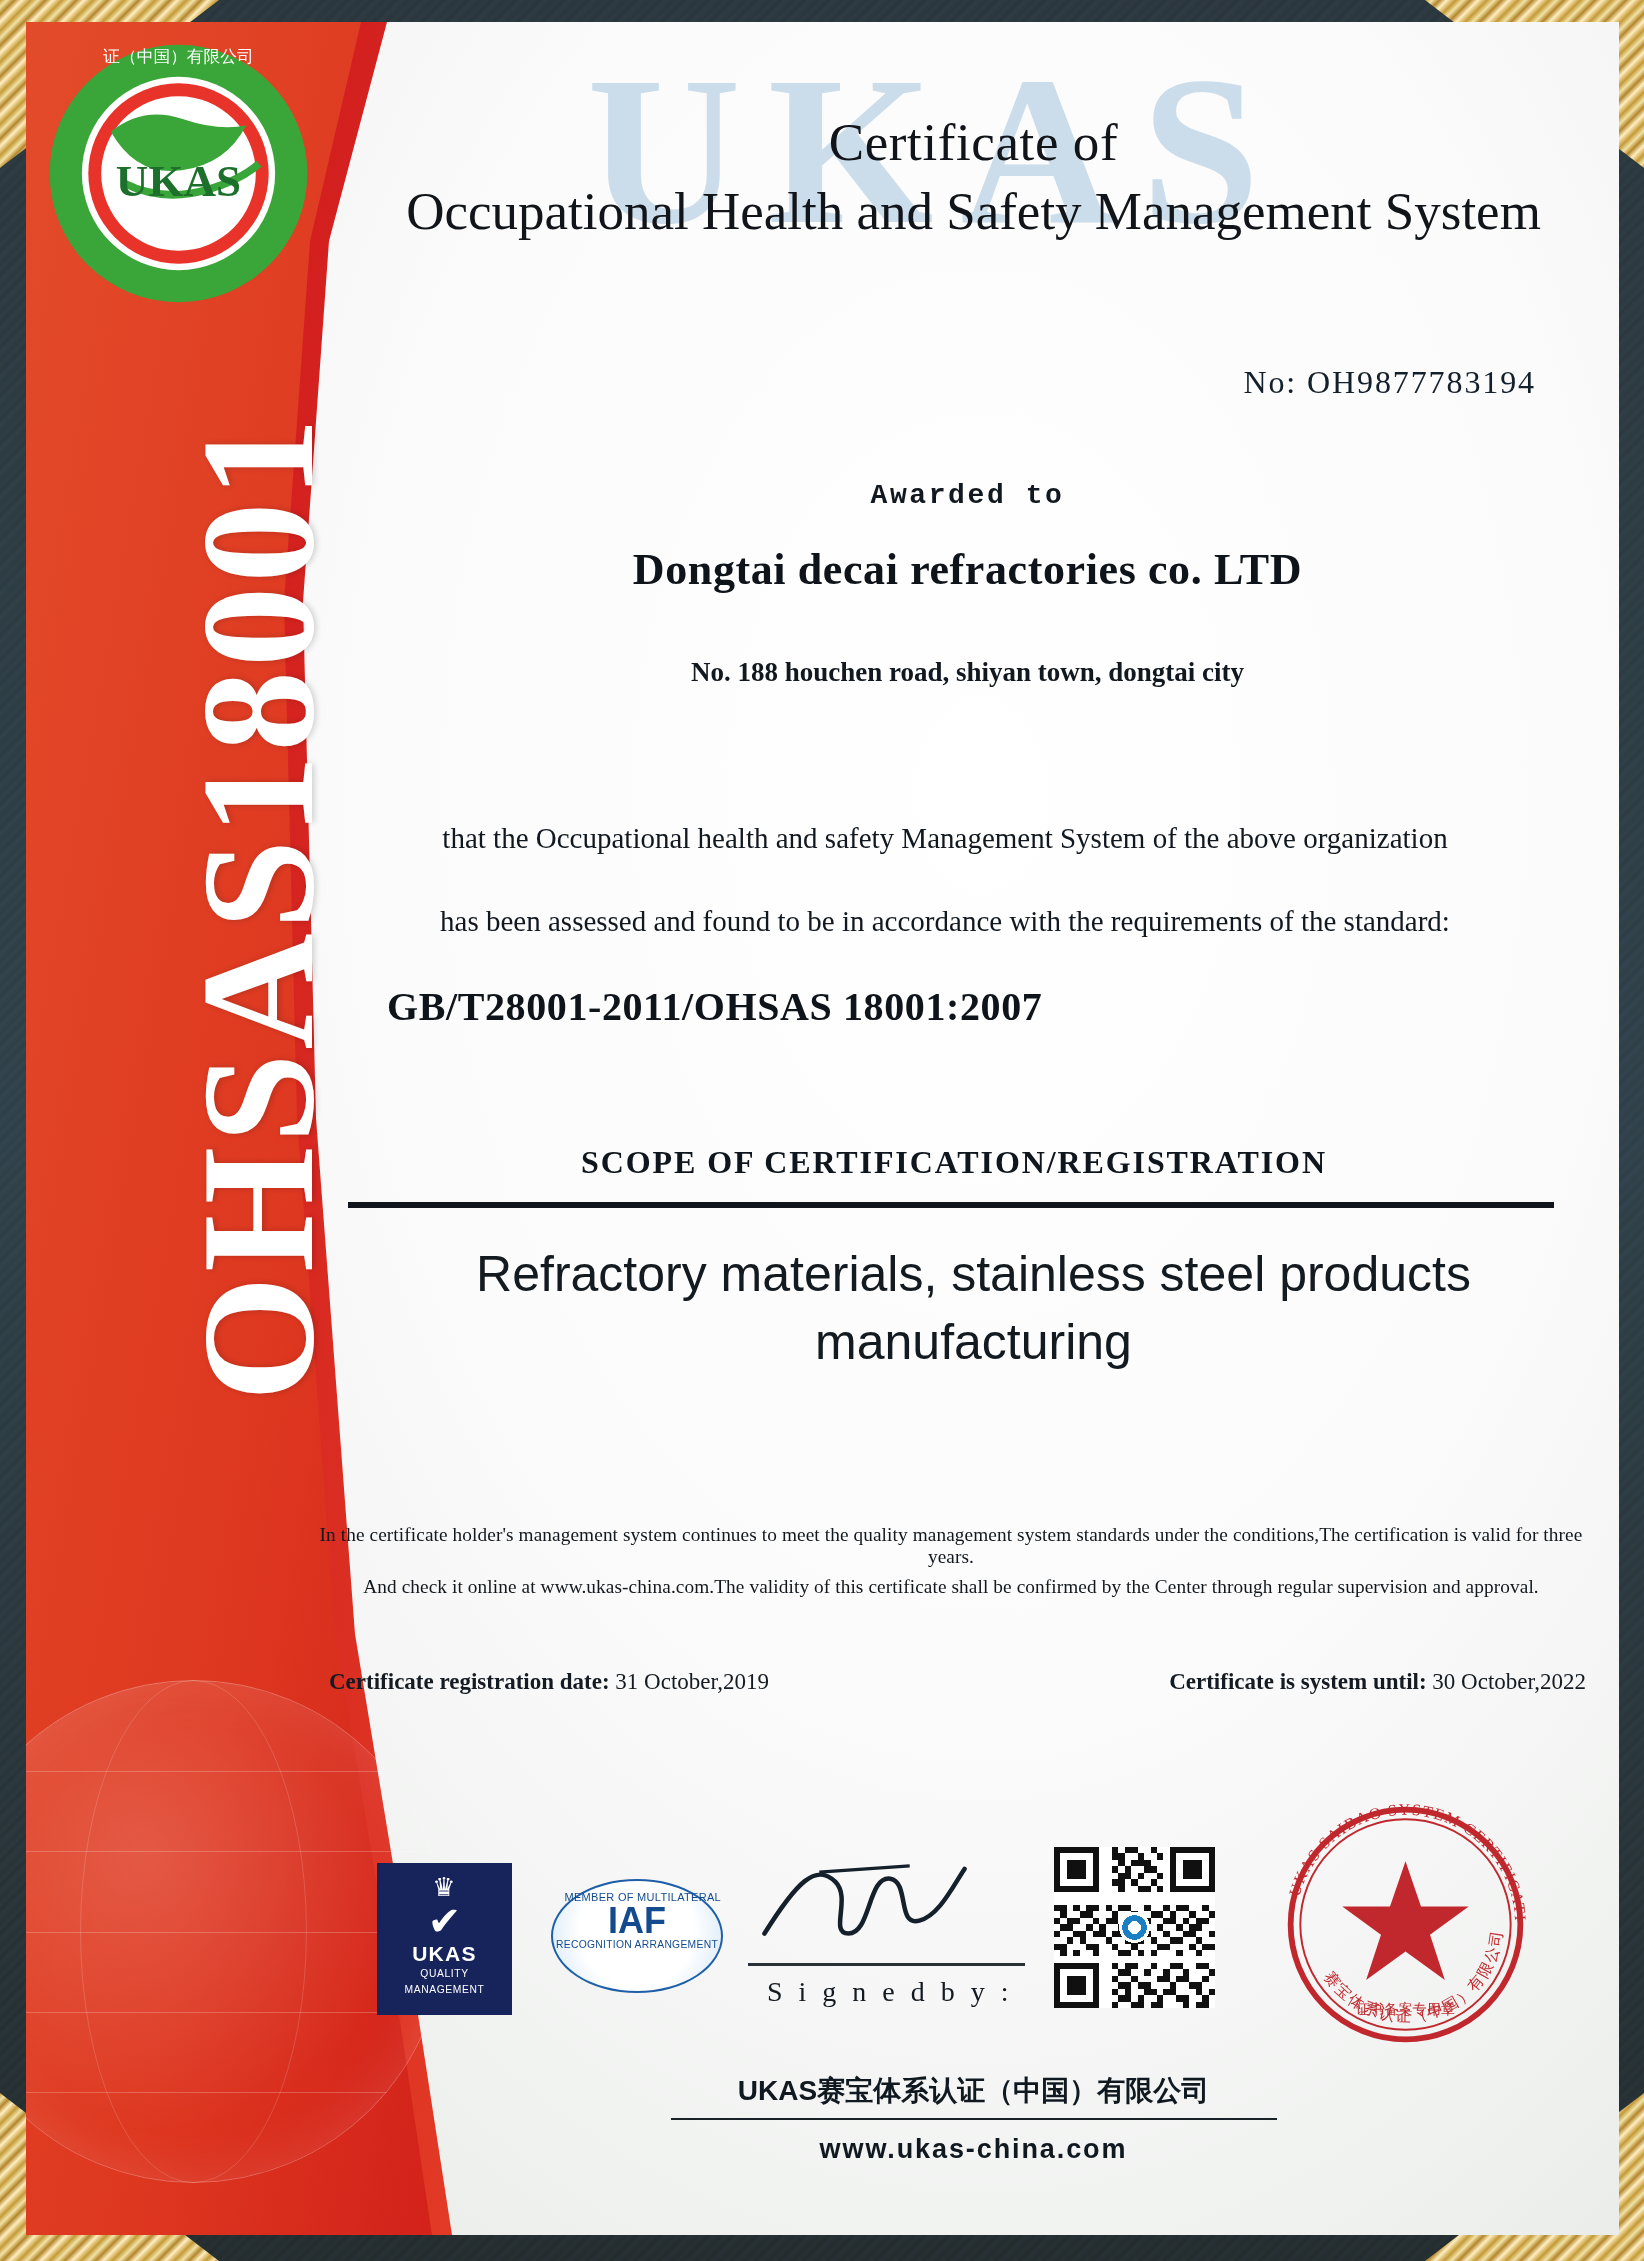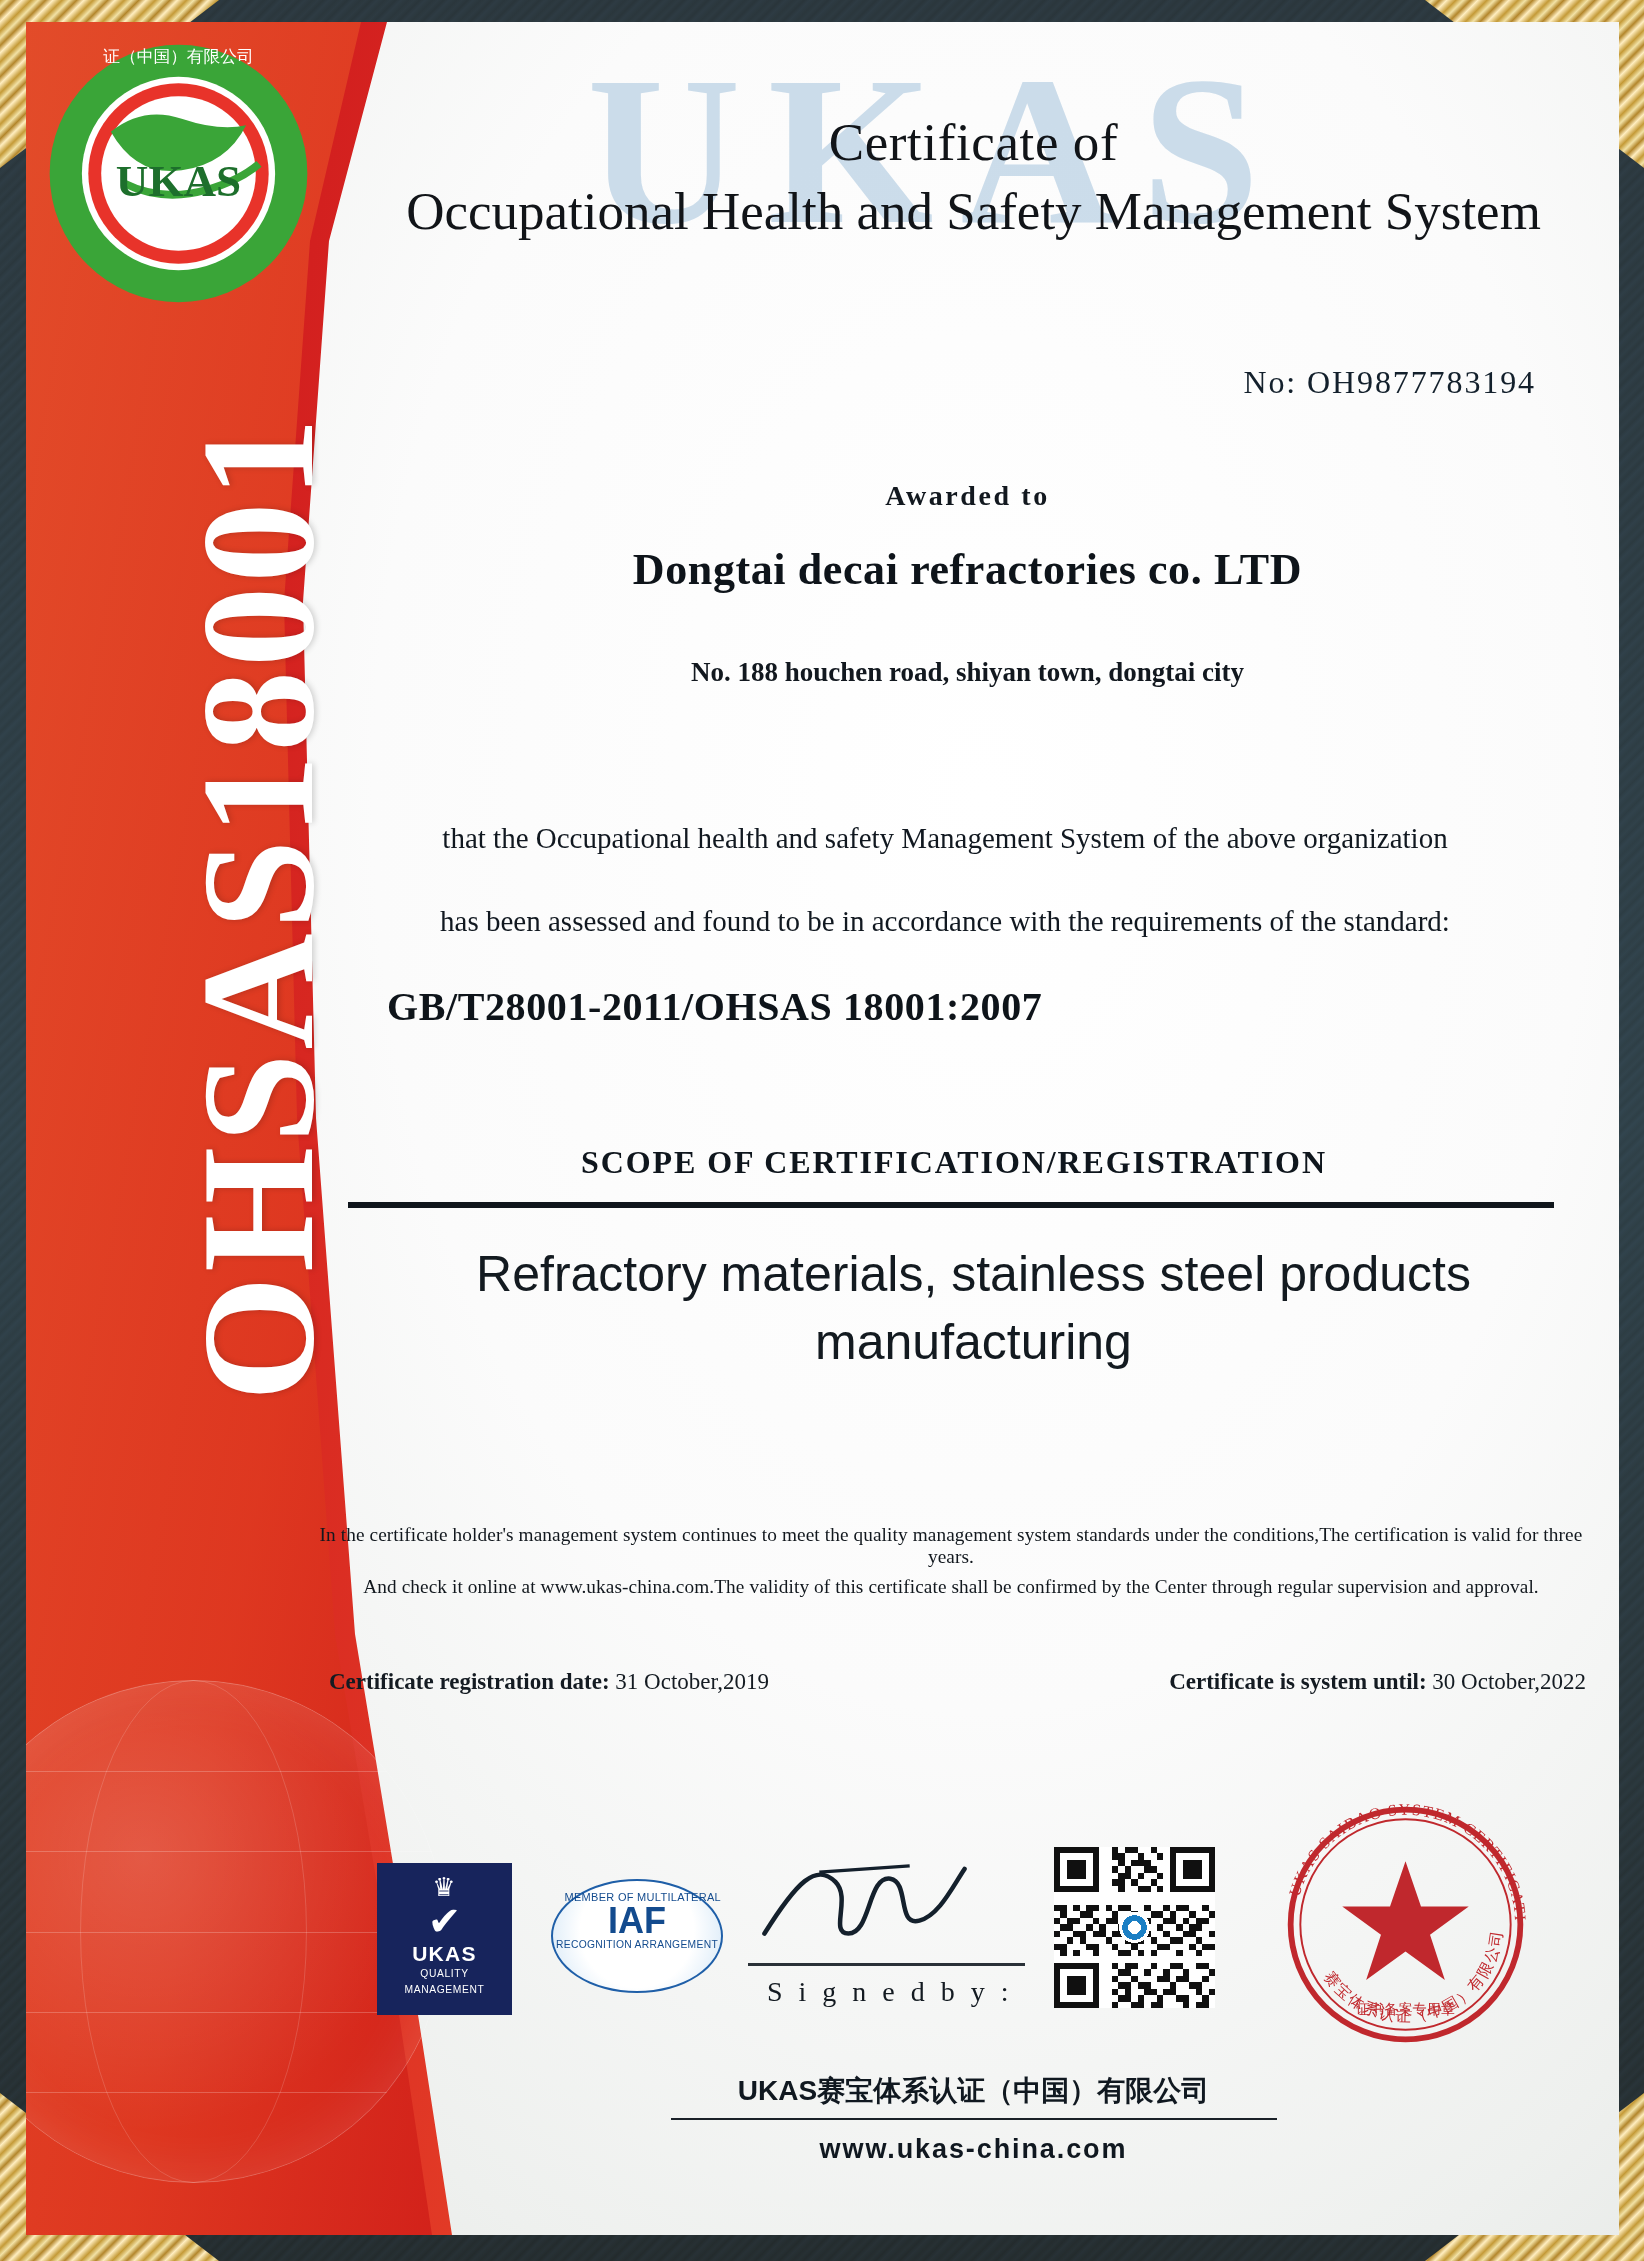--- a/index.html
+++ b/index.html
@@ -177,20 +177,21 @@
 
   .awarded {
     position: absolute;
     left: 361px; top: 458px;
     width: 1161px;
     text-align: center;
     font-size: 28px;
     font-weight: 700;
     letter-spacing: 2.6px;
     color: #12181f;
+    font-family: Liberation Mono, monospace;
   }
   .company {
     position: absolute;
     left: 361px; top: 522px;
     width: 1161px;
     text-align: center;
     font-size: 44px;
     font-weight: 700;
     letter-spacing: 0.6px;
     color: #0e141a;

